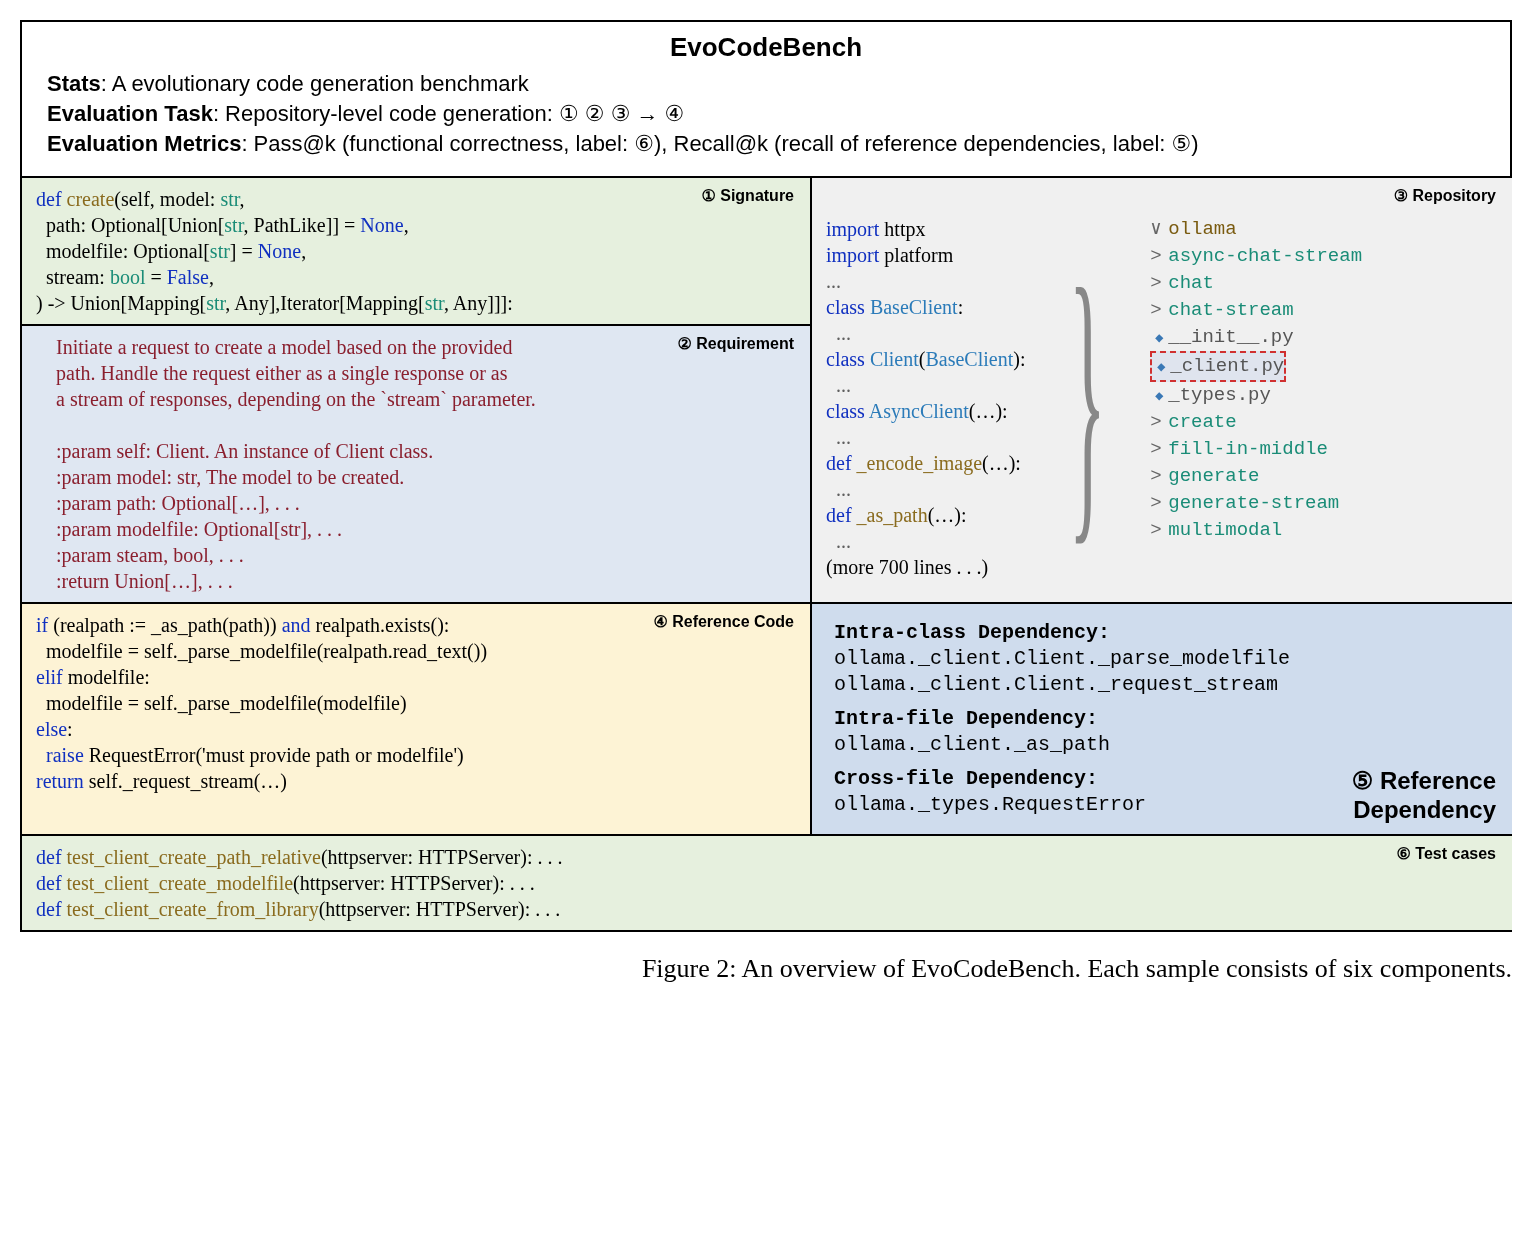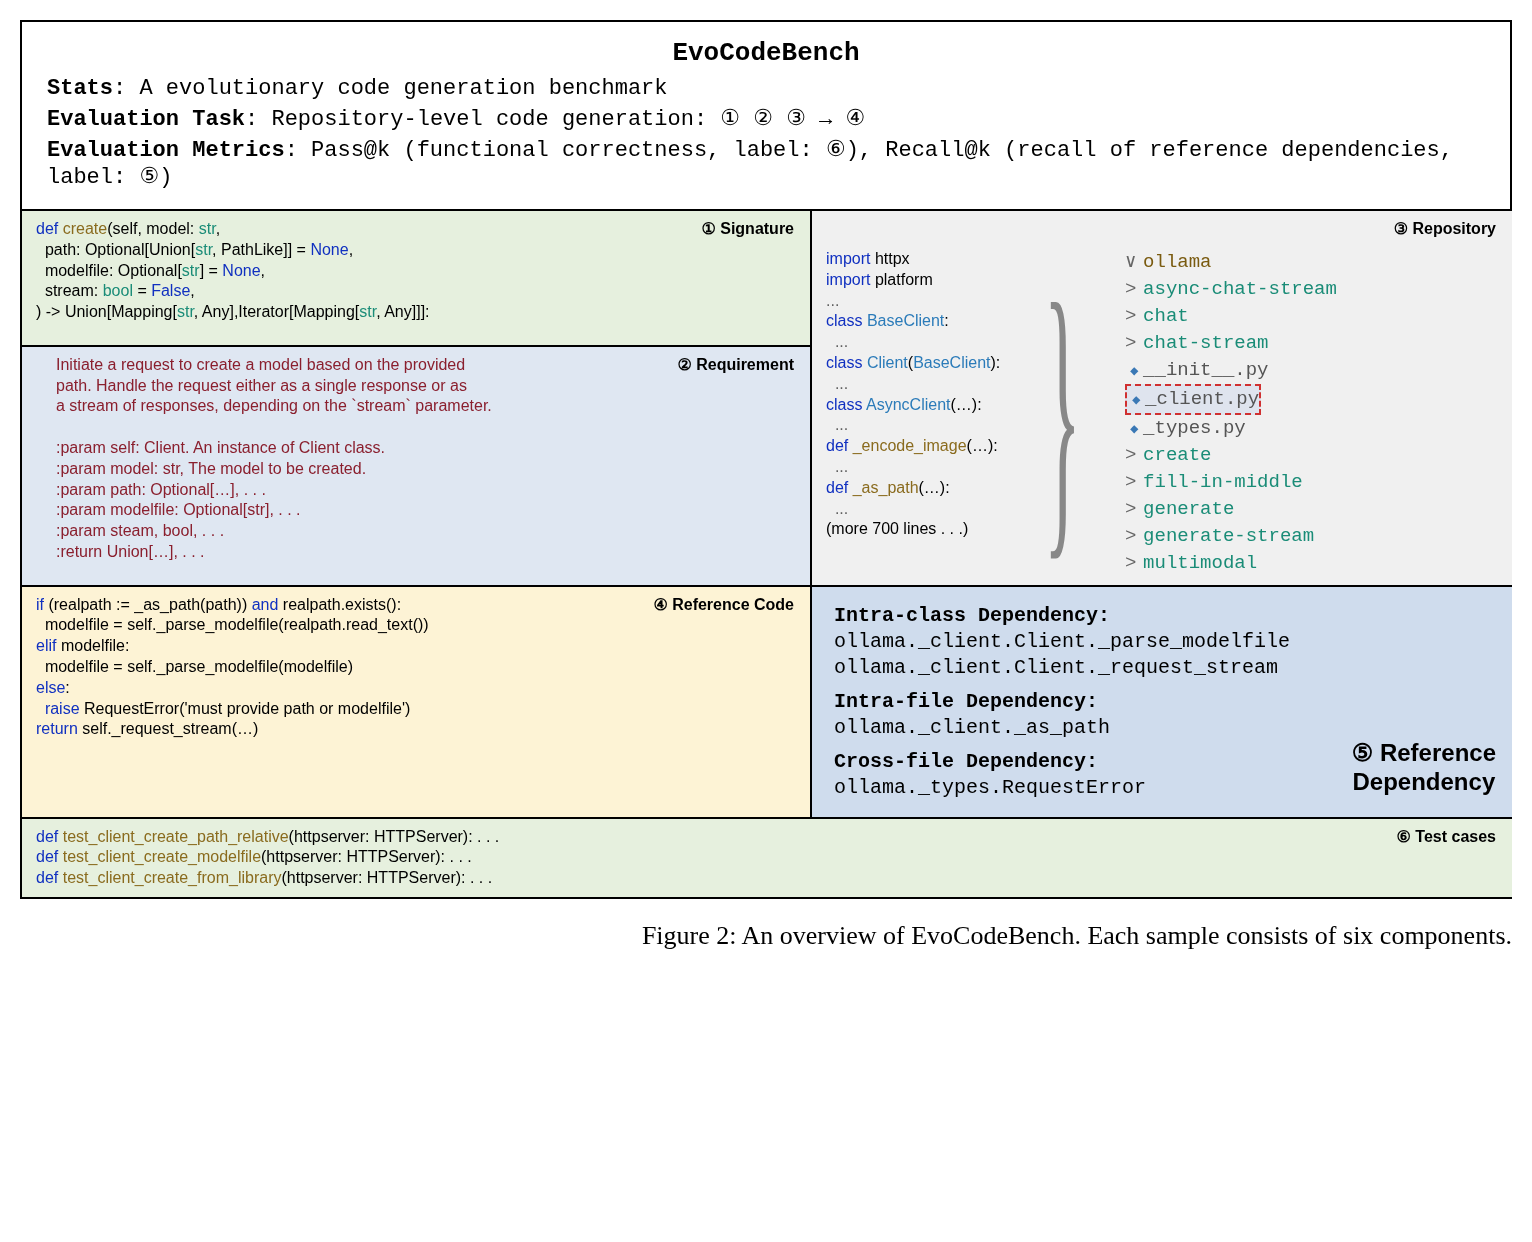--- a/index.html
+++ b/index.html
@@ -1,37 +1,37 @@
 <!DOCTYPE html>
 <html><head>
   <meta charset="utf-8">
   <style>
     * { margin: 0; padding: 0; box-sizing: border-box; }
     body { font-family: Helvetica, Arial, sans-serif; background: #fff; padding: 20px; }
     .container { width: 1492px; border: 2px solid #000; display: flex; flex-direction: column; }
     
-    .header { padding: 16px 25px 15px 25px; border-bottom: 2px solid #000; font-family: Liberation Mono, monospace; }
+    .header { padding: 10px 25px 15px 25px; border-bottom: 2px solid #000; }
     .header h1 { text-align: center; font-size: 26px; font-weight: bold; margin-bottom: 8px; }
     .header-line { font-size: 22px; margin: 4px 0; }
     .header-line b { font-weight: bold; }
     
     .grid { display: grid; grid-template-columns: 790px 700px; }
     
     .panel { padding: 8px 14px; position: relative; }
     .panel-title { position: absolute; top: 8px; right: 16px; font-size: 16px; font-weight: bold; }
     
     .p-sig { background: #e6f0de; border-right: 2px solid #000; border-bottom: 2px solid #000; }
     .p-req { background: #dfe7f2; border-right: 2px solid #000; border-bottom: 2px solid #000; padding-left: 34px; }
     .p-ref { background: #fdf3d5; border-right: 2px solid #000; border-bottom: 2px solid #000; }
     .p-repo { background: #f0f0f0; border-bottom: 2px solid #000; grid-row: span 2; }
     .p-dep { background: #cfdced; border-bottom: 2px solid #000; position: relative; }
-    .p-dep .dep-title { position: absolute; bottom: 20px; right: 16px; text-align: center; font-size: 24px; font-weight: bold; line-height: 1.2; }
+    .p-dep .dep-title { position: absolute; bottom: 9px; right: 16px; text-align: right; font-size: 24px; font-weight: bold; line-height: 1.2; }
     .p-test { background: #e6f0de; grid-column: span 2; }
     
-    pre { font-family: Liberation Sans, sans-serif; font-size: 16px; line-height: 1.3; white-space: pre; }
+    pre { font-family: Liberation Serif, serif; font-size: 20px; line-height: 1.3; white-space: pre; }
     .reqtext { color: #8a1f2e; }
     
     .tk-kw { color: #1030c0; }
     .tk-fn { color: #8a6b1e; }
     .tk-tp { color: #1a8c77; }
     .tk-cls { color: #2b7bb9; }
     .tk-str { color: #000000; }
     .tk-cm { color: #606060; }
 
     .repo-inner { display: flex; gap: 6px; padding-top: 30px; }

